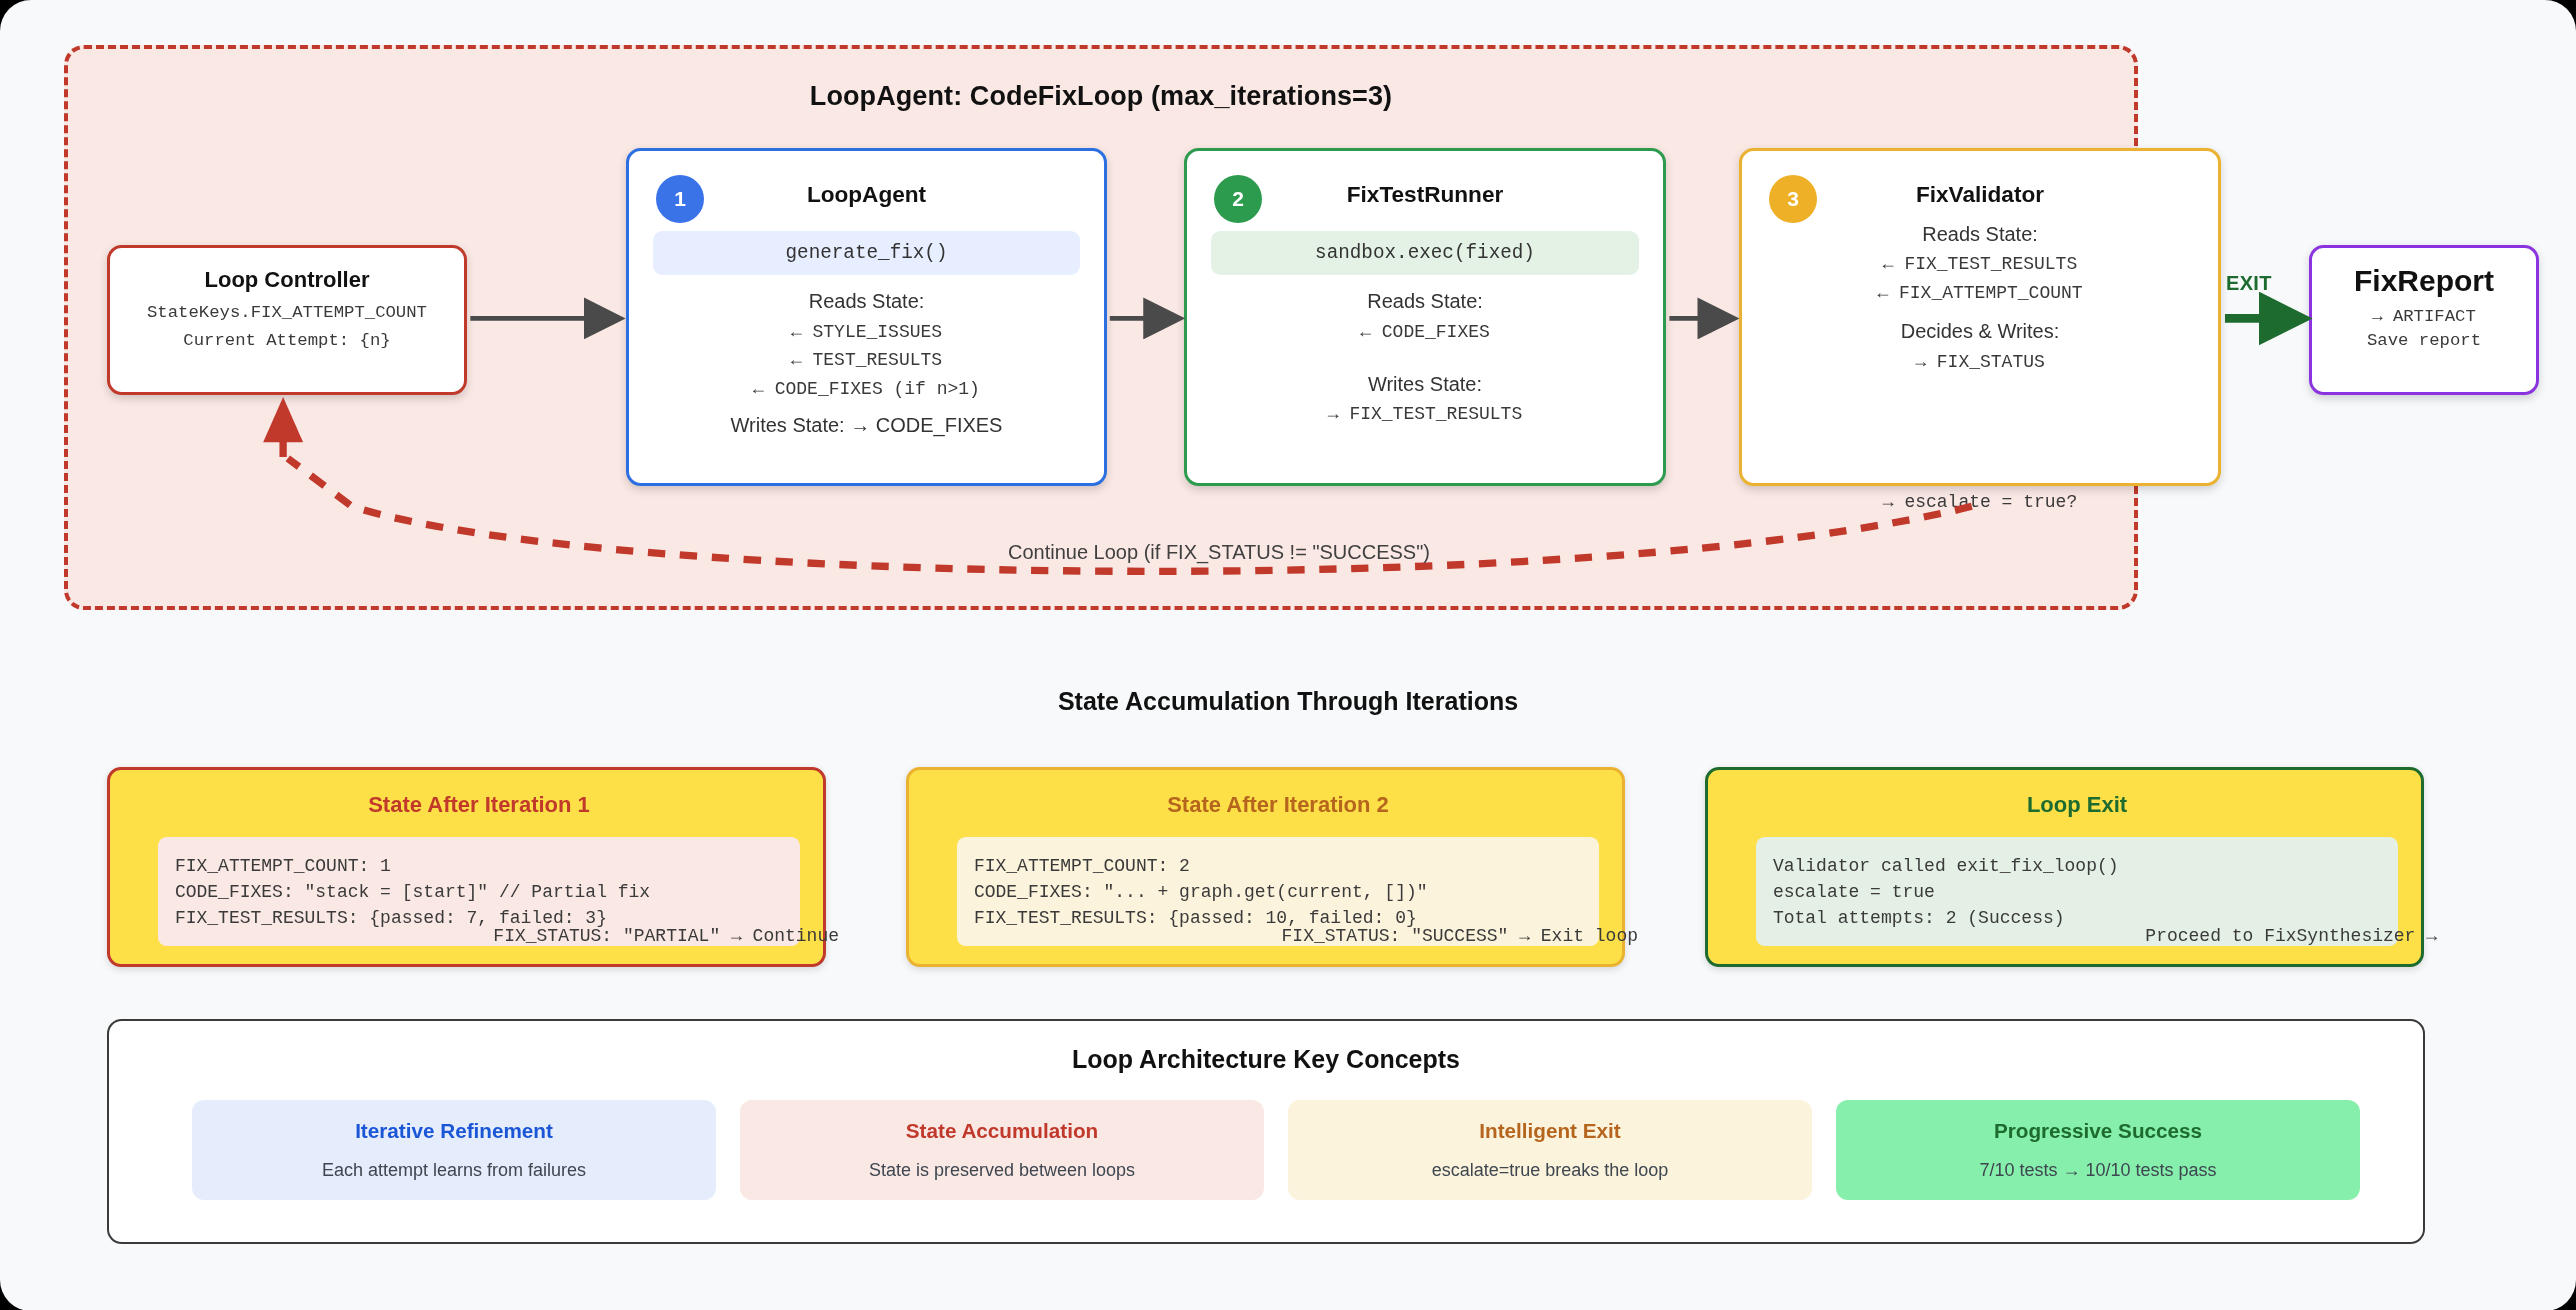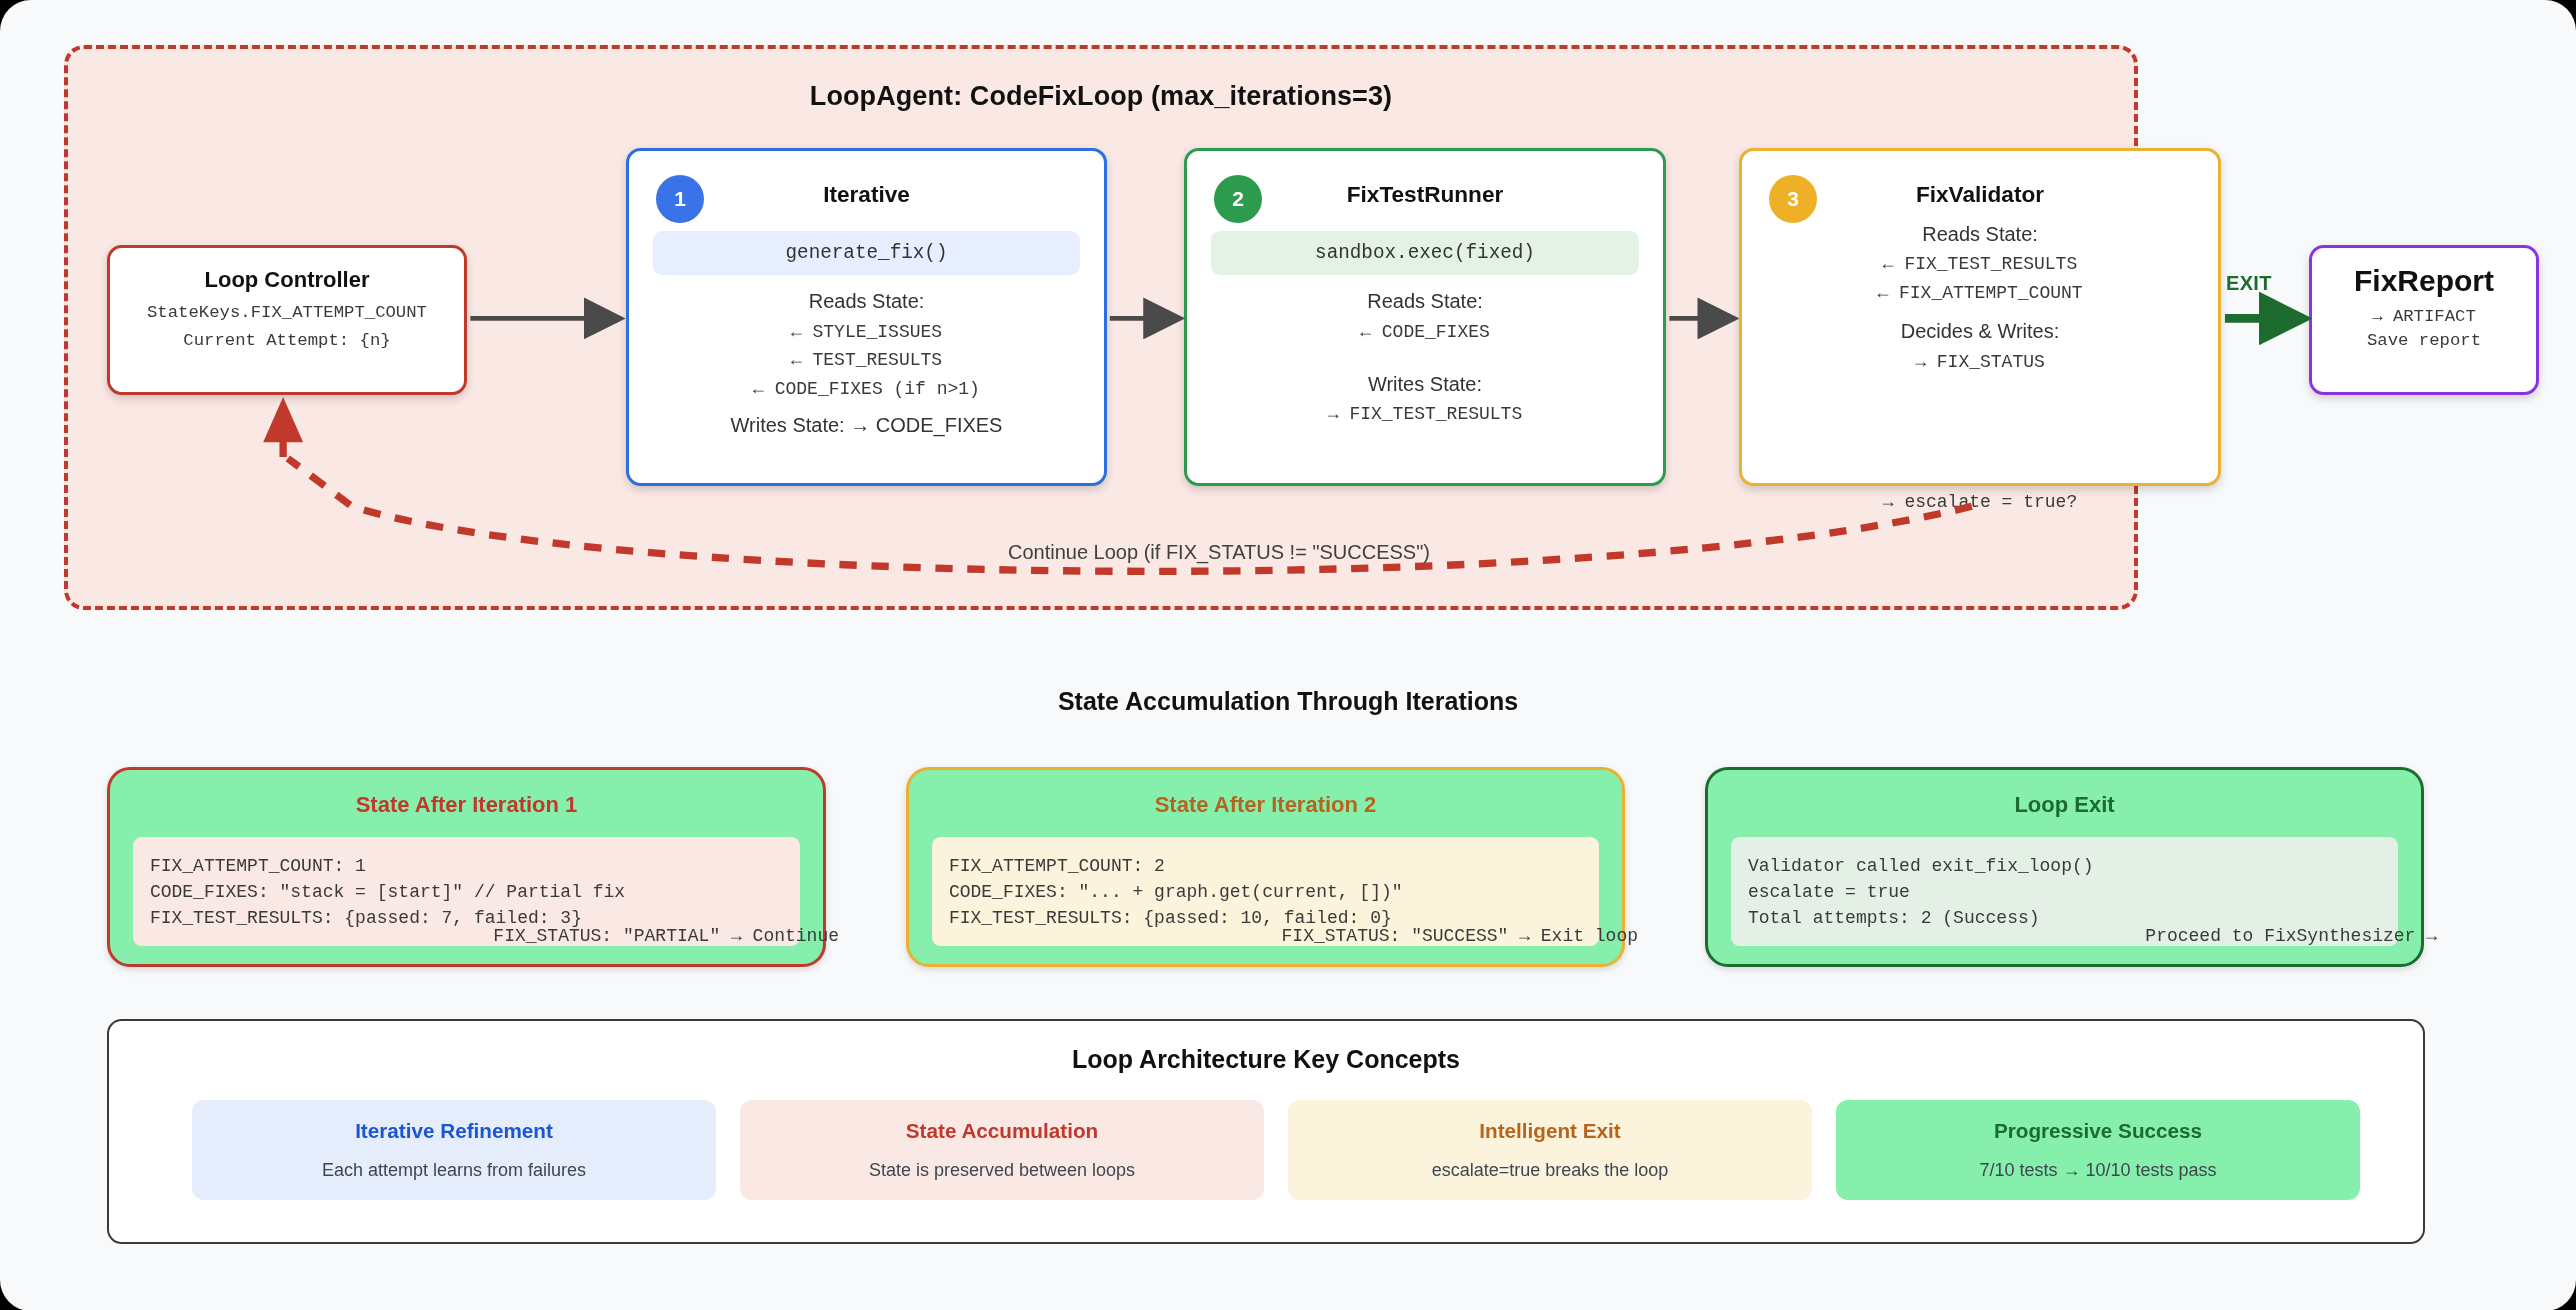--- a/index.html
+++ b/index.html
@@ -134,24 +134,25 @@
   .section-heading{
     position:absolute;left:0;width:2576px;
     text-align:center;
     font-size:25px;font-weight:bold;color:#111;
   }
   #heading-state{top:687px;}
 
   
   .state-card{
     position:absolute;
-    background:#86efac;border-radius:23px;
+    background:#fde047;border-radius:14px;
     box-sizing:border-box;
     box-shadow:0 2.7px 7.3px rgba(0,0,0,.13);
     overflow:visible;
+    padding-left:25px;
   }
   .state-card .st-title{
     text-align:center;font-size:22px;font-weight:bold;
     margin-top:22px;
   }
   .state-card .st-body{
     margin:18.7px 22.6px 0 22.6px;
     border-radius:8.7px;
     padding:16px 17.3px 14.7px 17.3px;
     font-family:"Liberation Mono", monospace;
@@ -217,21 +218,21 @@
   </div>
 
   <div class="node" id="loop-controller">
     <div class="node-title">Loop Controller</div>
     <div class="mono-line">StateKeys.FIX_ATTEMPT_COUNT</div>
     <div class="mono-line tight">Current Attempt: {n}</div>
   </div>
 
   <div class="node" id="code-fixer">
     <div class="badge">1</div>
-    <div class="node-title">Iterative</div>
+    <div class="node-title">LoopAgent</div>
     <div class="chip">generate_fix()</div>
     <div class="sec-label">Reads State:</div>
     <div class="mono-line">← STYLE_ISSUES</div>
     <div class="mono-line">← TEST_RESULTS</div>
     <div class="mono-line">← CODE_FIXES (if n&gt;1)</div>
     <div class="sec-label">Writes State: → CODE_FIXES</div>
   </div>
 
   <div class="node" id="fix-test-runner">
     <div class="badge">2</div>

